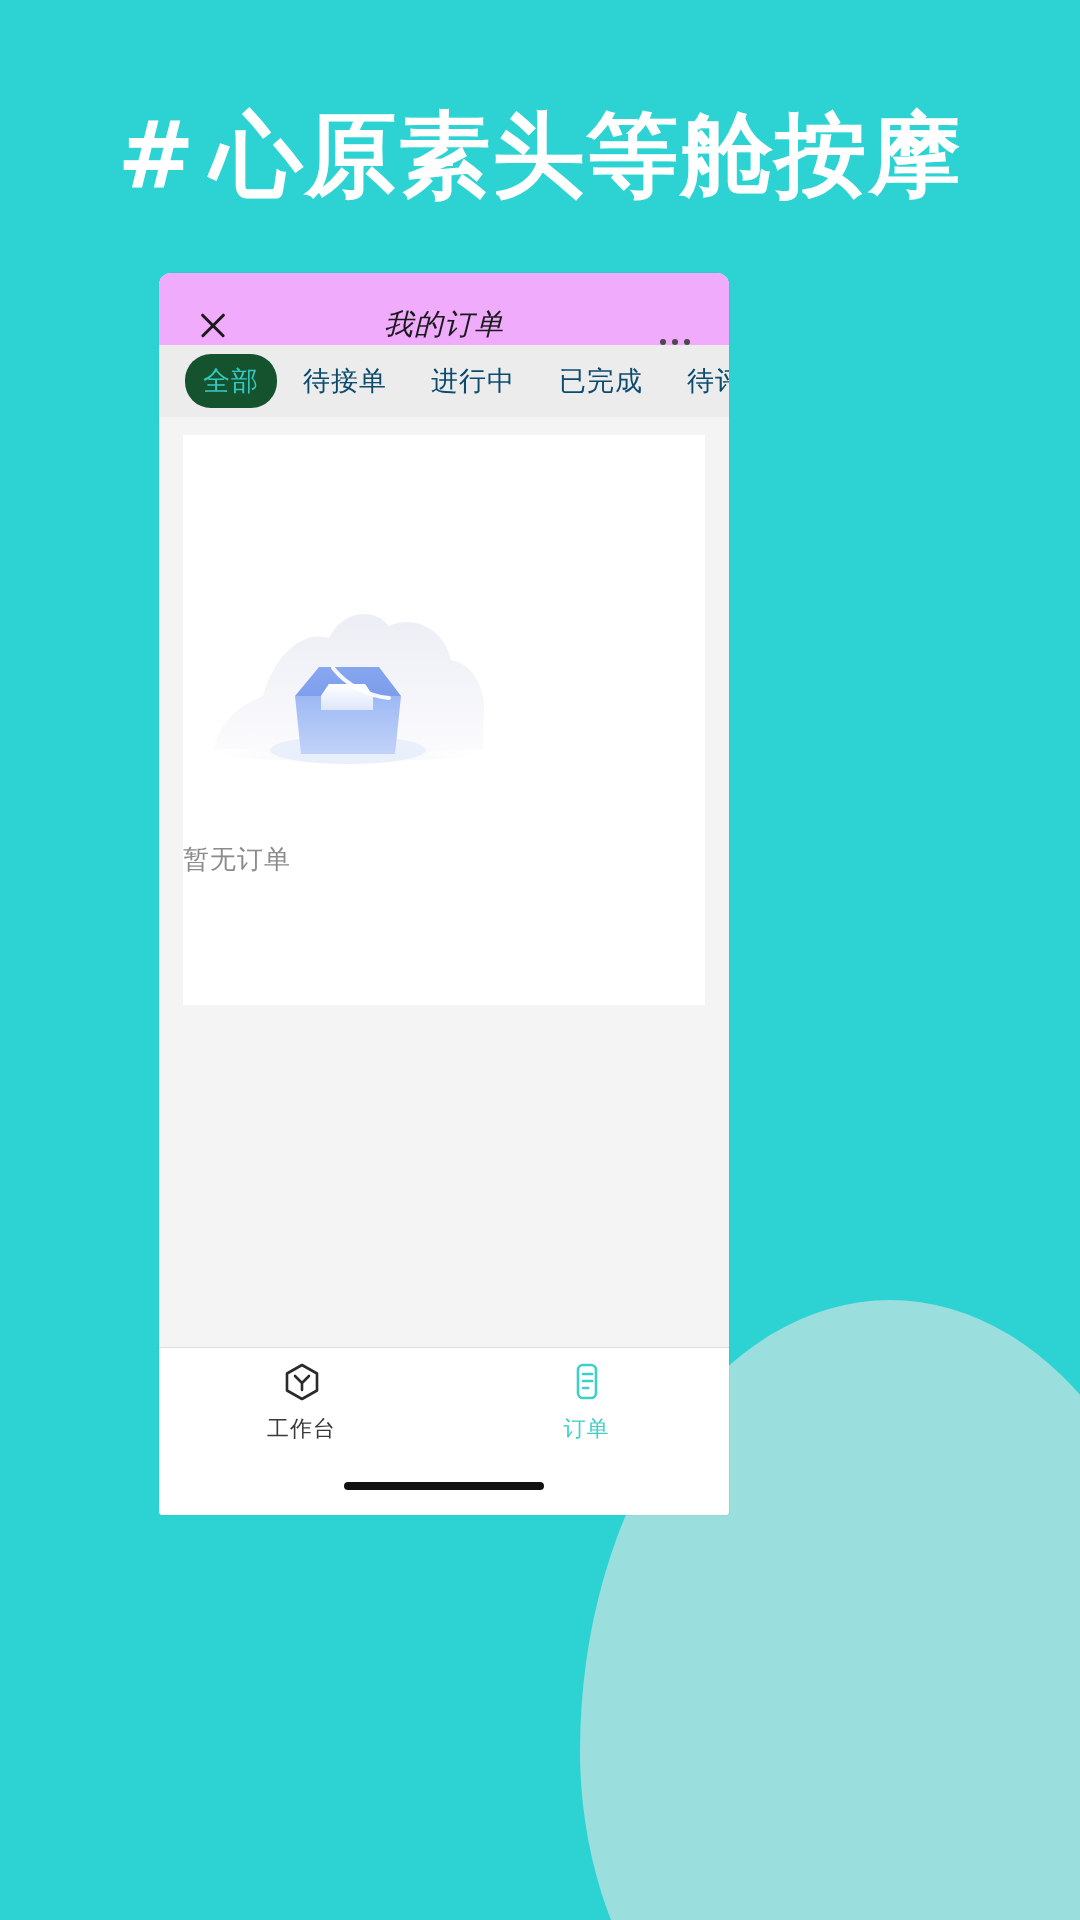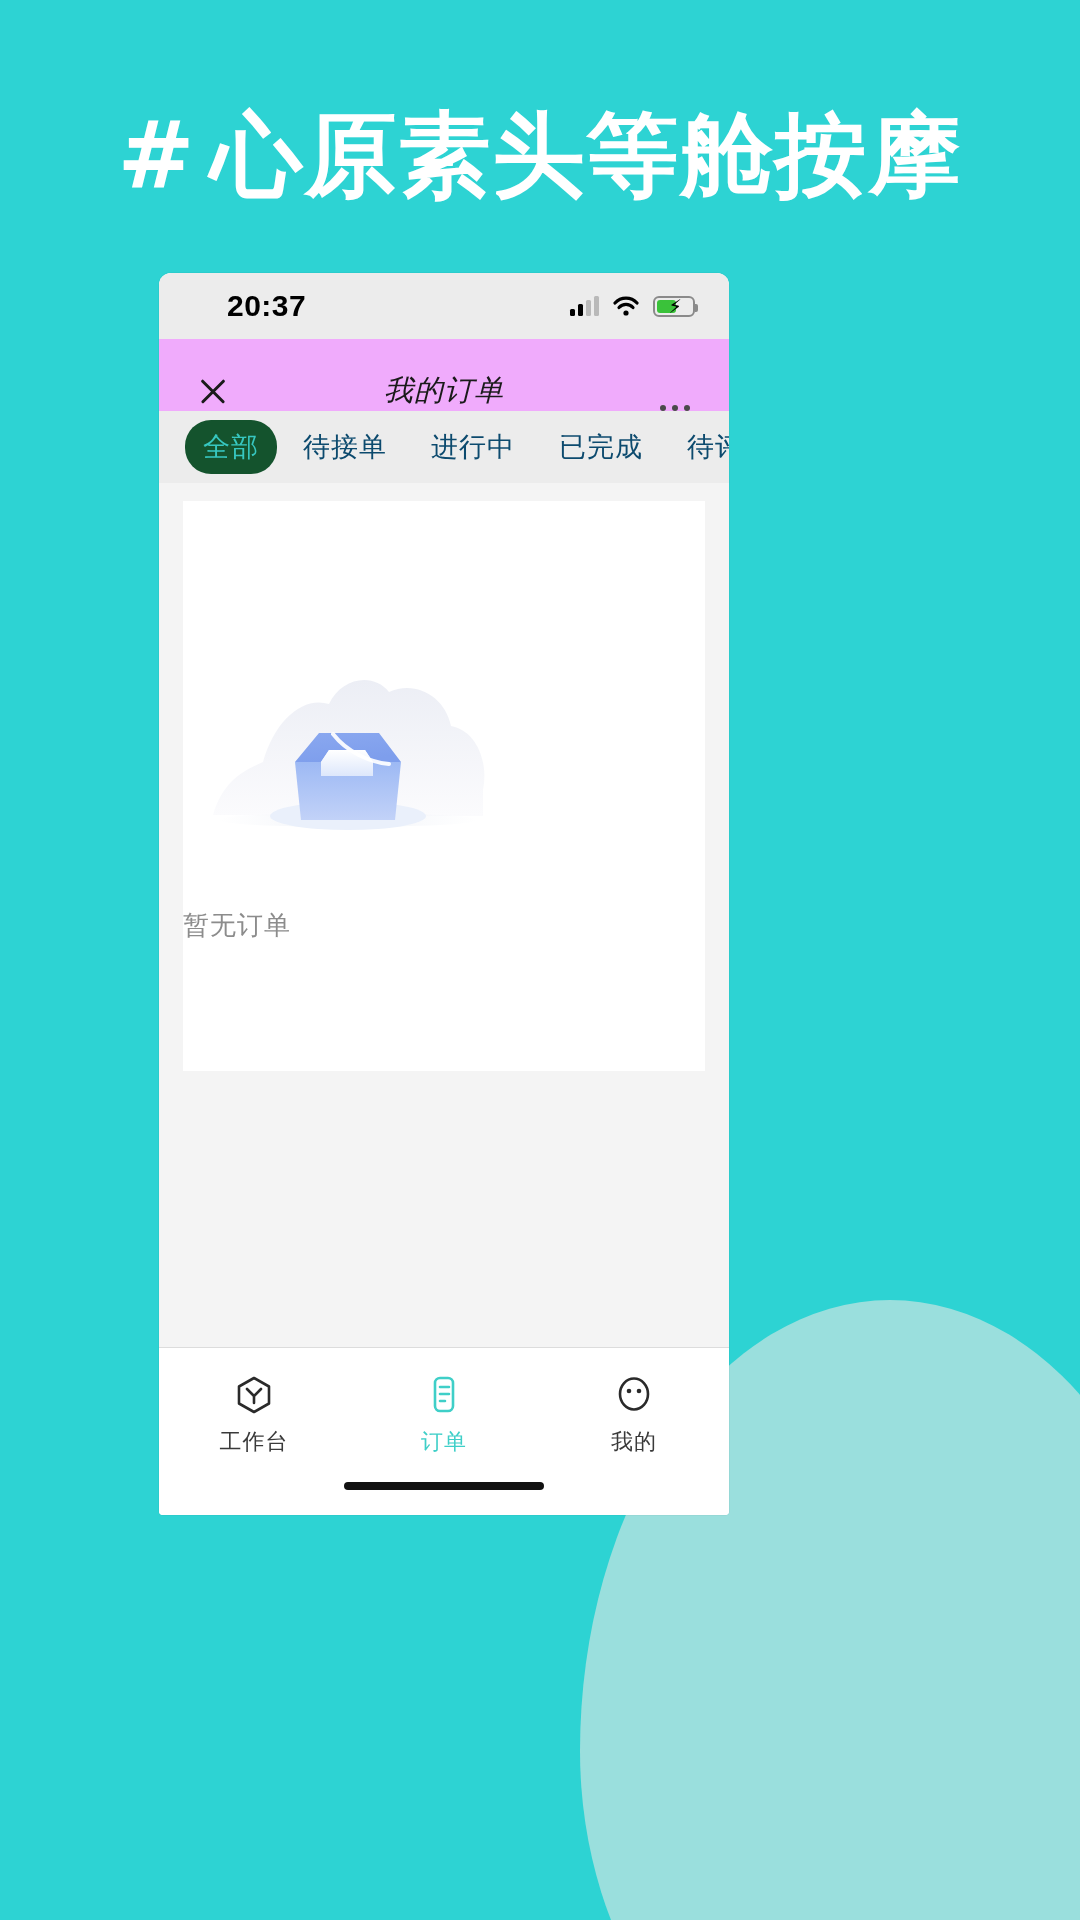--- a/index.html
+++ b/index.html
@@ -151,21 +151,21 @@
     display:flex;align-items:flex-end;justify-content:center;
   }
   .empty-text{
     margin-top:28px; font-size:26px; color:#8c8c8c; letter-spacing:1px;
   }
 
   
   .tabbar{
     height:110px; background:#ffffff;
     border-top:1px solid #dcdcdc;
-    display:flex; align-items:flex-end;
+    display:flex; align-items:flex-start;
     padding-top:14px;
     flex:0 0 auto;
   }
   .tabbar-item{
     flex:1; display:flex; flex-direction:column;
     align-items:center; gap:8px;
   }
   .tabbar-label{ font-size:22px; color:#3a3a3a; letter-spacing:1px;}
   .tabbar-item.active .tabbar-label{ color:#3fcfc8; }
 
@@ -182,42 +182,20 @@
 <body>
 
 <div class="bg-blob"></div>
 
 <div class="headline">
   <span class="hash">#</span><span>心原素头等舱按摩</span>
 </div>
 
 <div class="phone">
 
-  <div class="statusbar">
-    <span class="status-time">20:37</span>
-    <div class="status-icons">
-      <span class="sig">
-          <i></i>
-          <i></i>
-          <i></i>
-          <i></i>
-        </span>
-      <span class="wifi">
-        <svg width="26" height="20" viewBox="0 0 26 20">
-          <path d="M2 7 A15 15 0 0 1 24 7" stroke="#000" stroke-width="3.2" fill="none" stroke-linecap="round"></path>
-          <path d="M6 11.5 A9.5 9.5 0 0 1 20 11.5" stroke="#000" stroke-width="3.2" fill="none" stroke-linecap="round"></path>
-          <circle cx="13" cy="17" r="2.6" fill="#000"></circle>
-        </svg>
-      </span>
-      <span class="batt">
-        <span class="lvl"></span>
-        <span class="bolt">⚡</span>
-      </span>
-    </div>
-  </div>
 
   <div class="navbar">
     <span class="nav-close"></span>
     <span class="nav-title">我的订单</span>
     <span class="nav-more">
         <i></i>
         <i></i>
         <i></i>
       </span>
   </div>
@@ -289,29 +267,19 @@
     </div>
     <div class="tabbar-item active">
       <span>
         <svg width="38" height="40" viewBox="0 0 38 40">
           <rect x="10" y="3" width="18" height="33" rx="5" fill="none" stroke="#3fcfc8" stroke-width="2.6"></rect>
           <path d="M15 12 L24 12 M15 19 L24 19 M15 26 L20 26" stroke="#3fcfc8" stroke-width="2.6" stroke-linecap="round"></path>
         </svg>
       </span>
       <span class="tabbar-label">订单</span>
     </div>
-    <div class="tabbar-item">
-      <span>
-        <svg width="38" height="40" viewBox="0 0 38 40">
-          <ellipse cx="19" cy="19" rx="14" ry="15.5" fill="none" stroke="#2a2a2a" stroke-width="2.6"></ellipse>
-          <circle cx="14" cy="16" r="2.3" fill="#2a2a2a"></circle>
-          <circle cx="24" cy="16" r="2.3" fill="#2a2a2a"></circle>
-        </svg>
-      </span>
-      <span class="tabbar-label">我的</span>
-    </div>
   </div>
 
   <div class="home-indicator-wrap">
     <div class="home-indicator"></div>
   </div>
 
 </div>
 
 </body></html>

